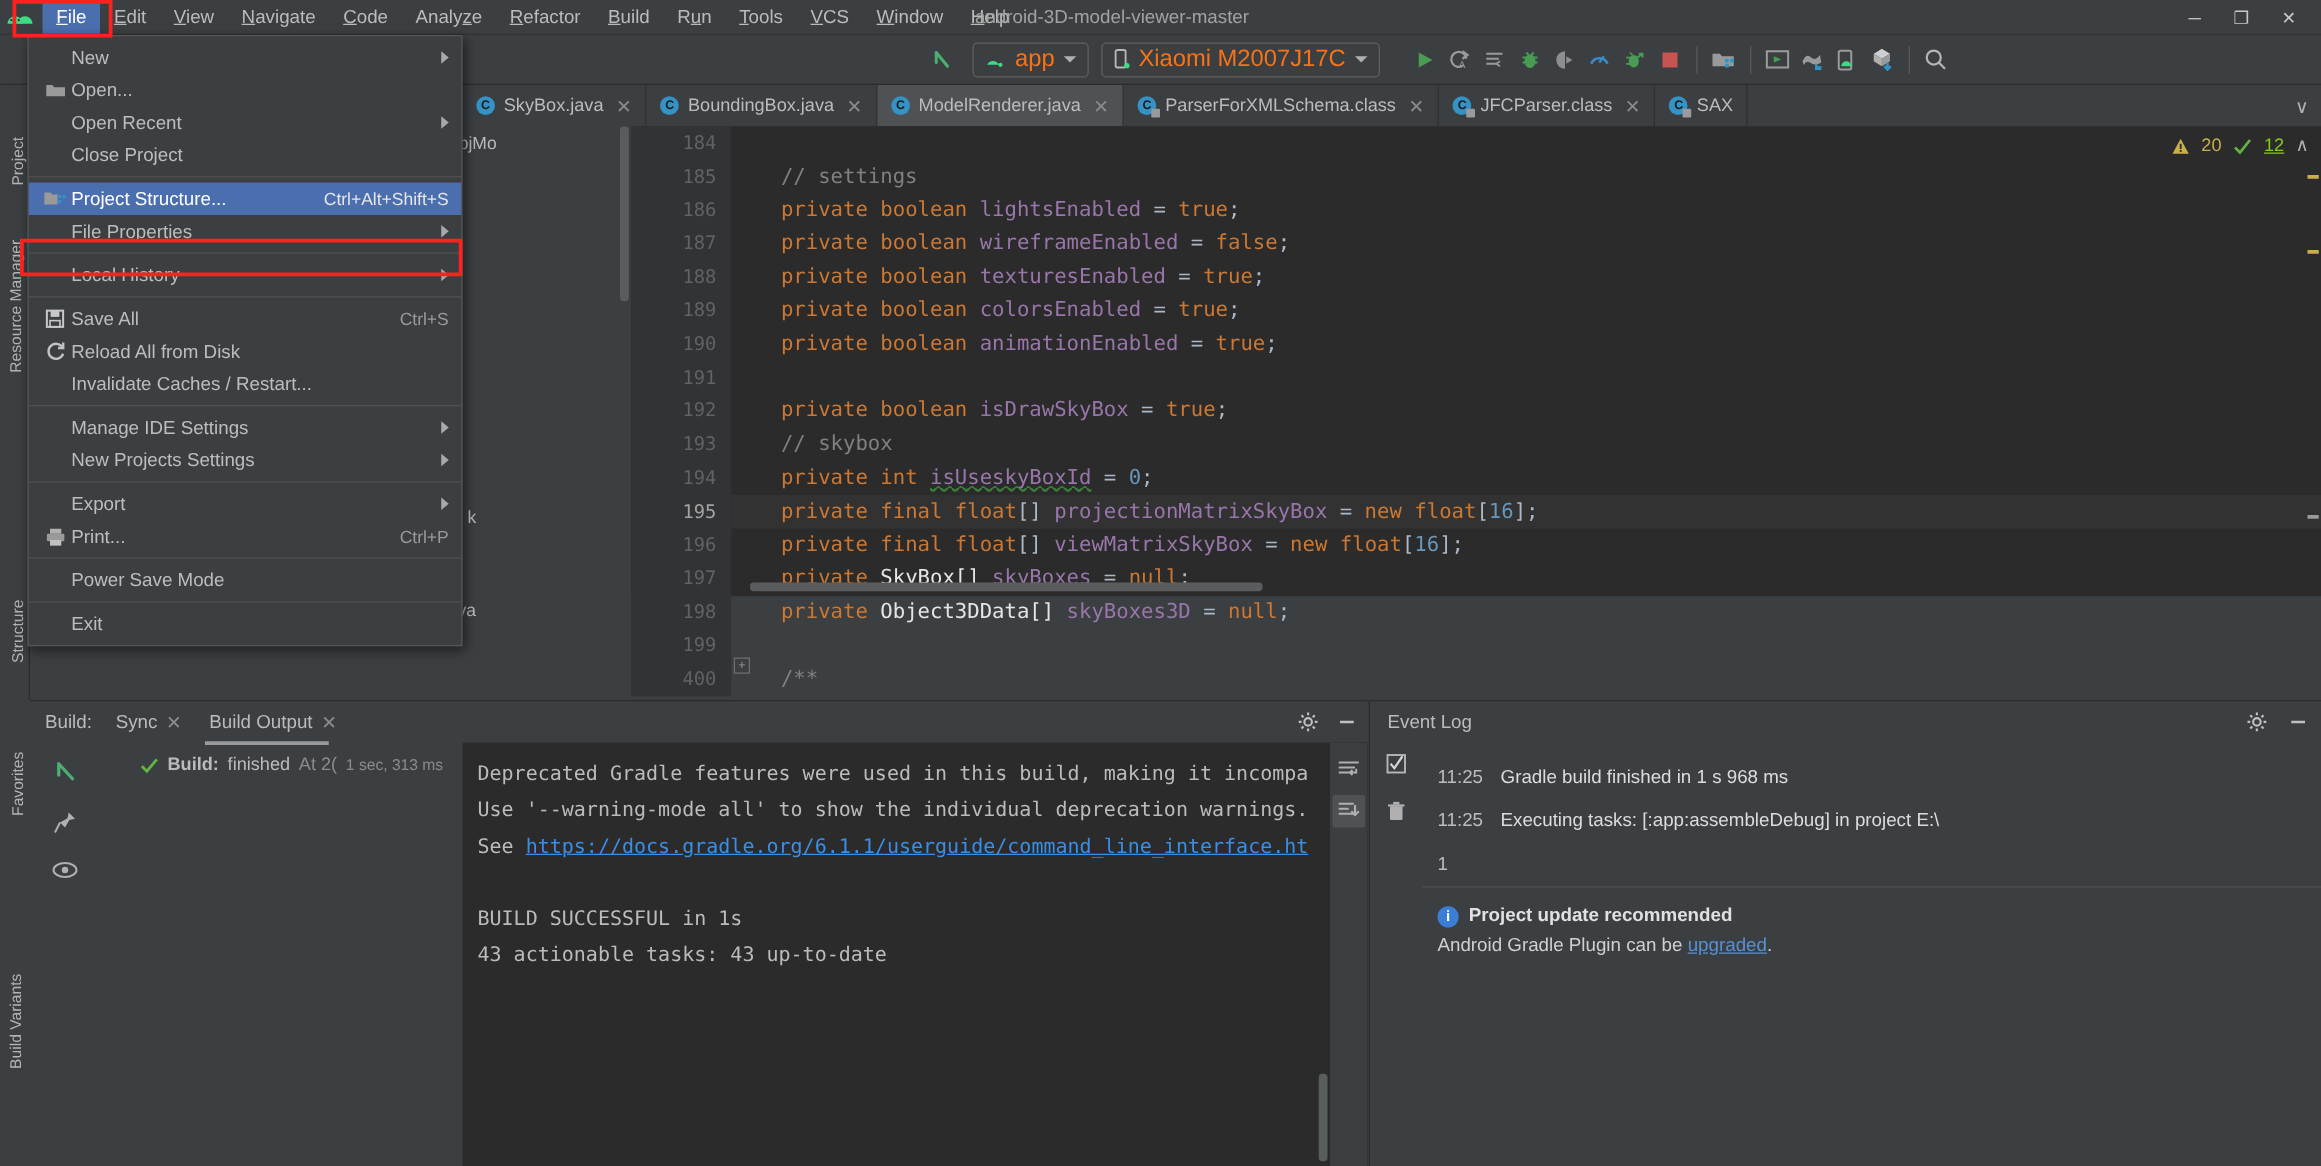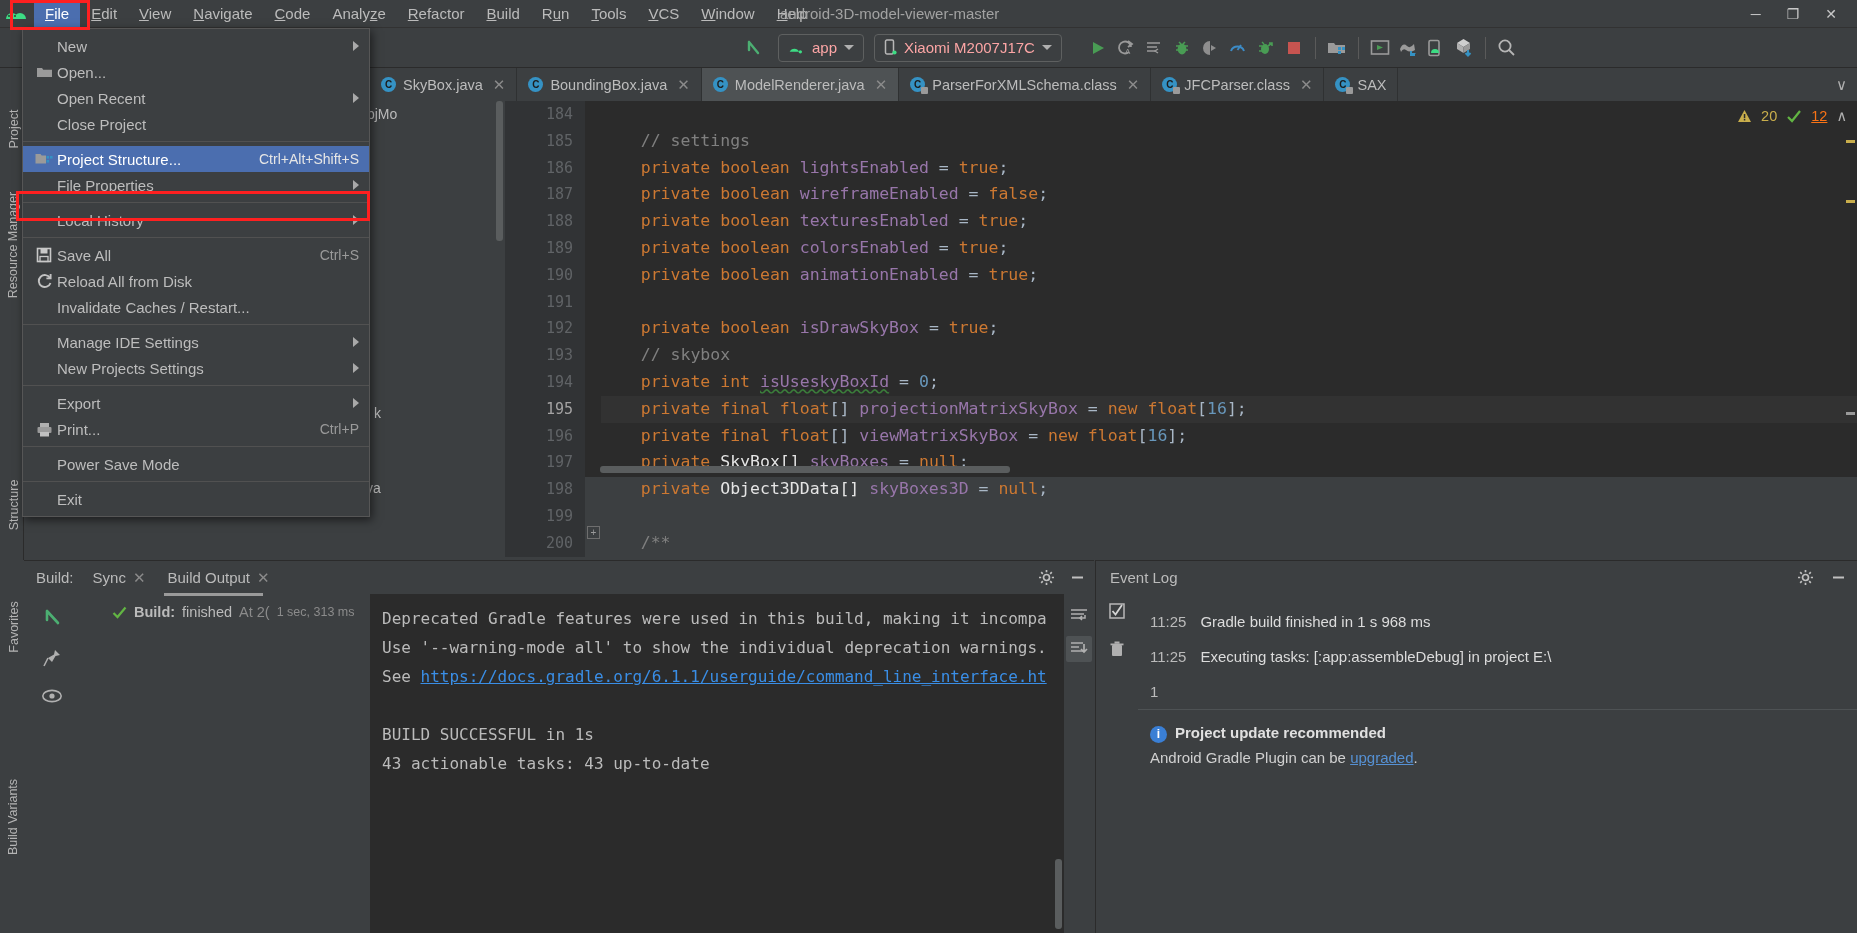--- a/index.html
+++ b/index.html
@@ -39,21 +39,21 @@
   .toolbar {
     position:absolute; left:0; top:28px; width:1857px; height:40px;
     background:#3c3f41; border-bottom:1px solid #2b2b2b;
     display:flex; align-items:center;
   }
   .tb-left-pad { width:740px; }
   .ico { width:28px; height:28px; display:inline-flex; align-items:center; justify-content:center; }
   .combo {
     display:inline-flex; align-items:center; gap:7px; height:28px;
     border:1px solid #5e6060; border-radius:4px; padding:0 9px;
-    background:#3c3f41; color:#fca5a5; font-size:15px; margin-left:10px;
+    background:#3c3f41; color:#f97316; font-size:19px; margin-left:10px;
   }
   .caret { width:0;height:0;border-left:5px solid transparent;border-right:5px solid transparent;border-top:5px solid #b0b0b0; }
   .tbsep { width:1px; height:22px; background:#5a5a5a; margin:0 7px; }
 
   
   .leftstrip {
     position:absolute; left:0; top:68px; width:24px; height:865px;
     background:#3c3f41; border-right:1px solid #2b2b2b;
   }
   .vlabel {
@@ -92,40 +92,40 @@
 
   
   .editor {
     position:absolute; left:505px; top:101px; width:1352px; height:376px;
     background:#2b2b2b;
   }
   .gutter {
     position:absolute; left:0; top:0; width:80px; height:456px;
     background:#313335;
   }
-  .codearea { position:absolute; left:96px; top:0; right:0; height:456px; overflow:hidden; }
+  .codearea { position:absolute; left:80px; top:0; right:0; height:456px; overflow:hidden; }
   .cline { height:26.8px; line-height:26.8px; font-family:"DejaVu Sans Mono", monospace; font-size:16.5px; white-space:pre; }
   .lnum { height:26.8px; line-height:26.8px; text-align:right; padding-right:12px;
           font-family:"DejaVu Sans Mono", monospace; font-size:15px; color:#606366; }
   .lnum.cur { color:#a4a3a3; }
   .cline.cur { background:#323232; }
   .kw { color:#cc7832; }
   .fld { color:#9876aa; }
   .cmt { color:#808080; }
   .num { color:#6897bb; }
   .typ { color:#e5e5e5; }
   .pun { color:#a9b7c6; }
   .err { text-decoration: underline wavy #3a7d3a; text-decoration-skip-ink:none; }
 
   .inspect {
     position:absolute; right:10px; top:108px; display:flex; align-items:center; gap:9px;
     font-size:14.5px; z-index:12;
   }
   .warnct { color:#c9ae4c; }
-  .okct { color:#f97316;text-decoration:underline; }
+  .okct { color:#84cc16;text-decoration:underline; }
 
   
   .scrollmark { position:absolute; right:2px; width:9px; height:3px; }
 
   
   .menupopup {
     position:absolute; left:22px; top:28px; width:348px;
     background:#3c3f41; border:1px solid #565656;
     box-shadow: 2px 3px 9px rgba(0,0,0,.55);
     z-index:50; padding:4px 0;
@@ -443,21 +443,21 @@
           <div class="lnum">190</div>
           <div class="lnum">191</div>
           <div class="lnum">192</div>
           <div class="lnum">193</div>
           <div class="lnum">194</div>
           <div class="lnum cur">195</div>
           <div class="lnum">196</div>
           <div class="lnum">197</div>
           <div class="lnum">198</div>
           <div class="lnum">199</div>
-          <div class="lnum">200</div>
+          <div class="lnum">400</div>
         </div>
     </div>
     <div class="codearea">
       <div id="code-host">
           <div class="cline">&nbsp;</div>
           <div class="cline"><span class="pun">    </span><span class="cmt">// settings</span></div>
           <div class="cline"><span class="pun">    </span><span class="kw">private</span><span class="pun"> </span><span class="kw">boolean</span><span class="pun"> </span><span class="fld">lightsEnabled</span><span class="pun"> </span><span class="pun">=</span><span class="pun"> </span><span class="kw">true</span><span class="pun">;</span></div>
           <div class="cline"><span class="pun">    </span><span class="kw">private</span><span class="pun"> </span><span class="kw">boolean</span><span class="pun"> </span><span class="fld">wireframeEnabled</span><span class="pun"> </span><span class="pun">=</span><span class="pun"> </span><span class="kw">false</span><span class="pun">;</span></div>
           <div class="cline"><span class="pun">    </span><span class="kw">private</span><span class="pun"> </span><span class="kw">boolean</span><span class="pun"> </span><span class="fld">texturesEnabled</span><span class="pun"> </span><span class="pun">=</span><span class="pun"> </span><span class="kw">true</span><span class="pun">;</span></div>
           <div class="cline"><span class="pun">    </span><span class="kw">private</span><span class="pun"> </span><span class="kw">boolean</span><span class="pun"> </span><span class="fld">colorsEnabled</span><span class="pun"> </span><span class="pun">=</span><span class="pun"> </span><span class="kw">true</span><span class="pun">;</span></div>

